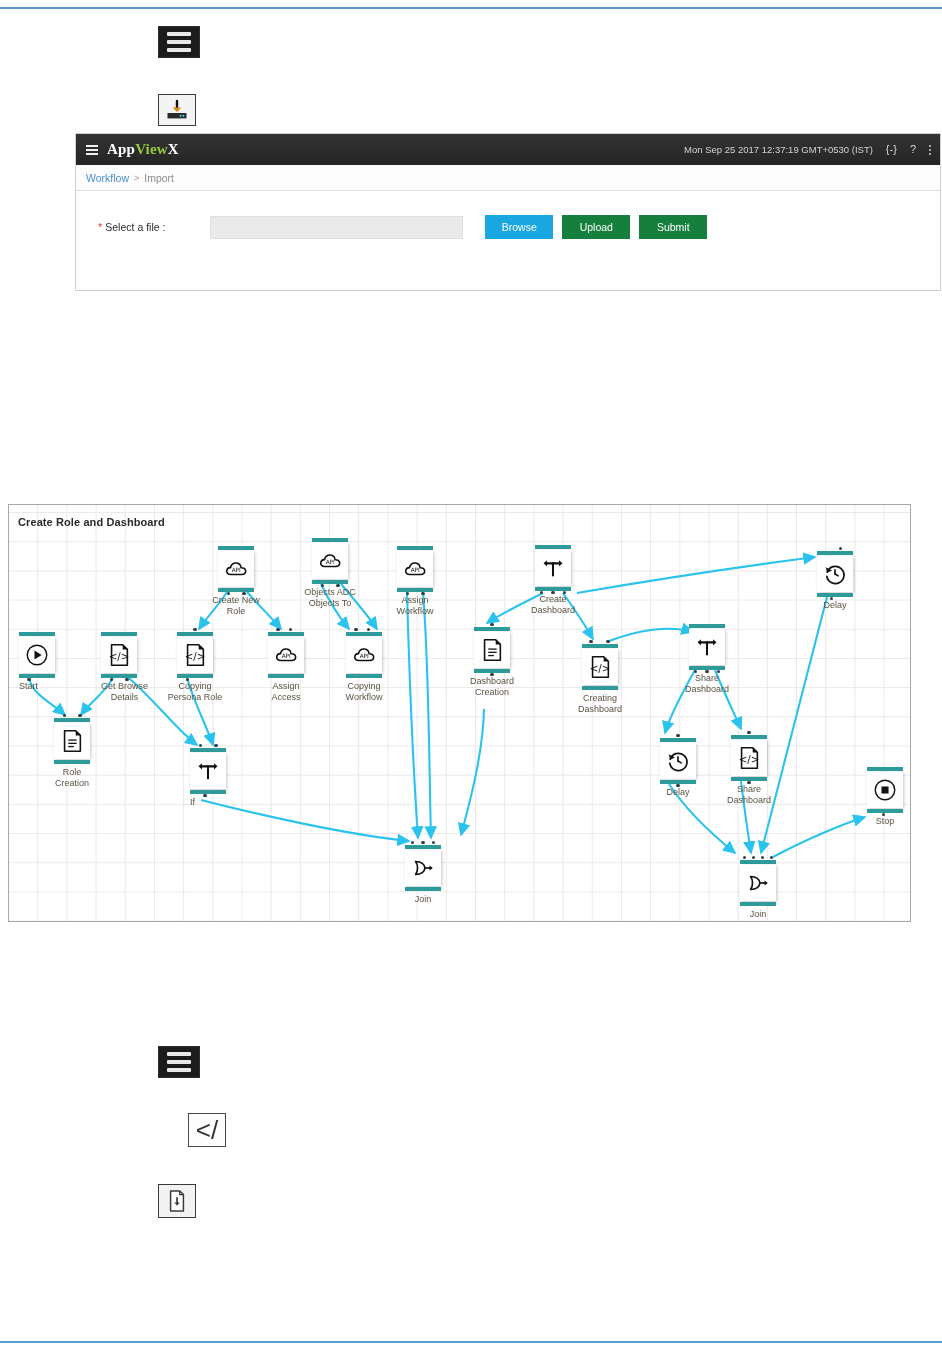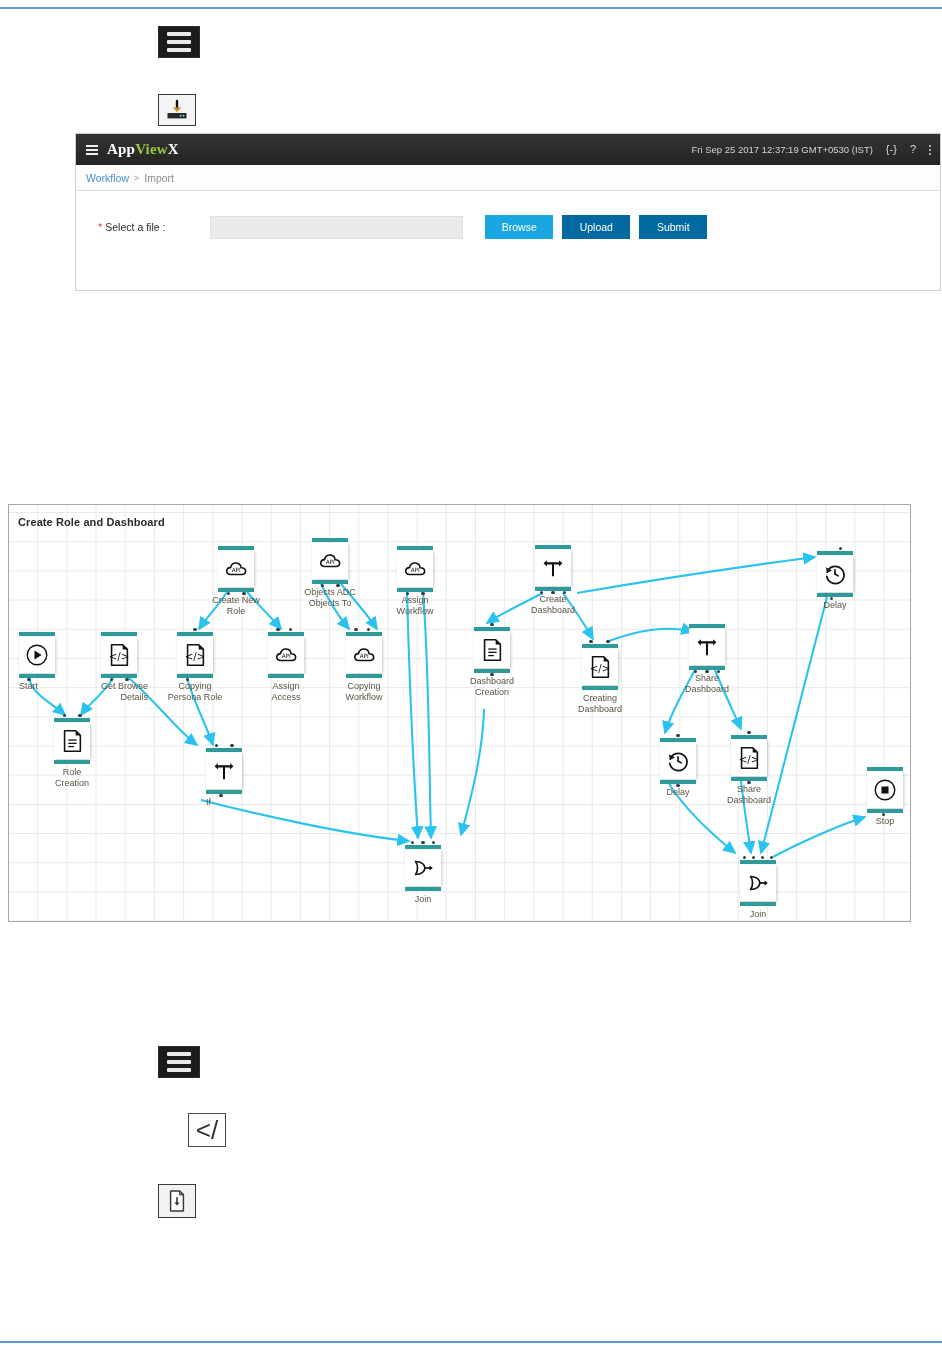--- a/index.html
+++ b/index.html
@@ -72,21 +72,21 @@
   .file-input{
     width:253px;height:23px;background:#eaeaea;border:1px solid #e0e0e0;
     box-sizing:border-box;margin-right:22px;
   }
   .btn{
     border:none;color:#ffffff;font-size:10.5px;
     width:68px;height:24px;margin-right:9px;cursor:pointer;
     font-family:"Liberation Sans",sans-serif;
   }
   .btn-primary{background:#1aa6e0;}
-  .btn-light{background:#0369a1;}
+  .btn-light{background:#15803d;}
 
   
   .canvas{
     position:absolute;left:8px;top:504px;width:903px;height:418px;
     border:1px solid #a8a8a8;box-sizing:border-box;background:#ffffff;
     background-image:
       linear-gradient(to right,#e9e9e9 1px,transparent 1px),
       linear-gradient(to bottom,#e9e9e9 1px,transparent 1px);
     background-size:29.2px 29.2px;
     background-position:-1px 7px;
@@ -105,21 +105,21 @@
   .node .body{
     height:36px;background:#ffffff;
     box-shadow:1px 1px 3px rgba(0,0,0,.22);
     display:flex;align-items:center;justify-content:center;
   }
   .node-label{
     position:absolute;top:100%;left:50%;transform:translateX(-50%);
     margin-top:3px;font-size:9px;color:#5a5242;text-align:center;
     line-height:11px;white-space:nowrap;font-family:"Liberation Sans",sans-serif;
   }
-  .node-label.left{left:0;transform:none;text-align:right;}
+  .node-label.left{left:0;transform:none;text-align:center;}
   .port{position:absolute;width:3.4px;height:3.4px;background:#2f3f4a;border-radius:50%;}
 </style>
 </head>
 <body>
 
 <div class="hr-top"></div>
 <div class="hr-bottom"></div>
 
 <div id="standalone-icons">
     <div class="icon-btn hamburger-dark" style="left: 158px; top: 26px; width: 42px; height: 32px;">
@@ -157,21 +157,21 @@
   <div class="app-topbar">
     <div class="tb-ham">
       <i></i>
         <i></i>
         <i></i>
     </div>
     <div class="brand">
       <span class="w">App</span><span class="g">View</span><span class="w">X</span>
     </div>
     <div class="tb-right">
-      <span class="tb-time">Fri Sep 25 2017 12:37:19 GMT+0530 (IST)</span>
+      <span class="tb-time">Mon Sep 25 2017 12:37:19 GMT+0530 (IST)</span>
       <span class="tb-ico">{-}</span>
       <span class="tb-ico">?</span>
       <span class="tb-dots">
           <i></i>
           <i></i>
           <i></i>
         </span>
     </div>
   </div>
 
@@ -291,21 +291,21 @@
             <path d="M6,3 L18,3 L23,8 L23,25 L6,25 Z" fill="#fff" stroke="#111" stroke-width="1.7" stroke-linejoin="round"></path>
             <path d="M18,3 L18,8 L23,8" fill="#111"></path>
             <text x="14" y="19" font-size="11" font-family="DejaVu Sans, sans-serif" text-anchor="middle" fill="#111">&lt;/&gt;</text>
           </svg>
         </div>
         <div class="bar bot"></div>
         <div class="node-label"><span>Copying</span><br><span>Persona Role</span></div>
         <span class="port" style="left: 16.3px; top: -4.2px;"></span>
         <span class="port" style="left: 9.1px; top: 45.5px;"></span>
       </div>
-      <div class="node" style="left: 197px; top: 243px; text-decoration: underline;">
+      <div class="node" style="left: 181px; top: 243px; text-decoration: underline;">
         <div class="bar top"></div>
         <div class="body">
           <svg xmlns="http://www.w3.org/2000/svg" viewBox="0 0 28 28" width="26" height="26">
             <g stroke="#111" stroke-width="2.2" fill="none" stroke-linecap="round">
               <line x1="7" y1="9" x2="21" y2="9"></line>
               <line x1="14" y1="9" x2="14" y2="22"></line>
             </g>
             <path d="M7.5,5.6 L3.8,9 L7.5,12.4 Z" fill="#111"></path>
             <path d="M20.5,5.6 L24.2,9 L20.5,12.4 Z" fill="#111"></path>
           </svg>

